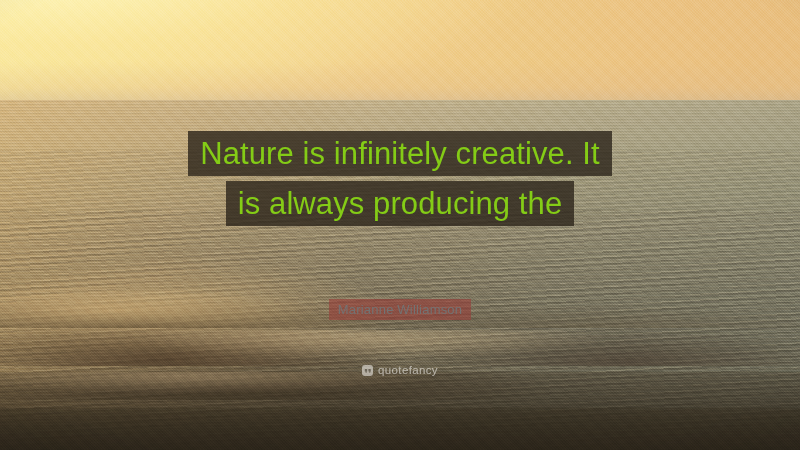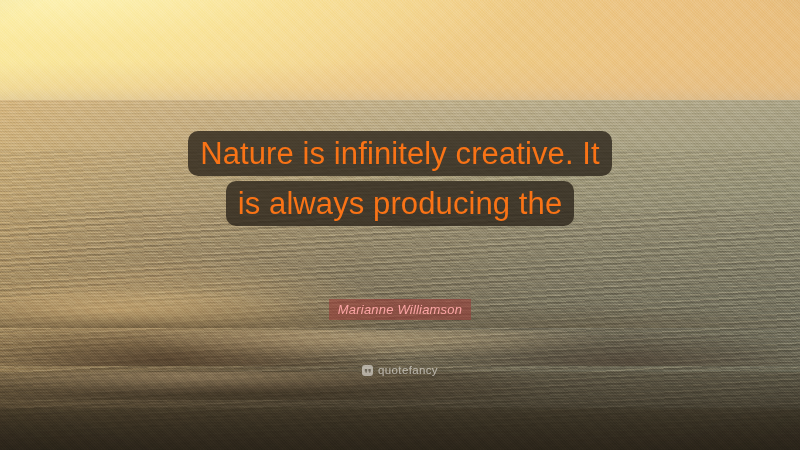--- a/index.html
+++ b/index.html
@@ -204,51 +204,49 @@
     width: 800px;
     text-align: center;
   }
   .quote-line {
     display: block;
     line-height: 0;
   }
   .quote-line > span {
     display: inline-block;
     background: rgba(44,36,26,0.80);
-    color: #f97316;
+    color: #84cc16;
     font-size: 31px;
     line-height: 45px;
     padding: 0 12px;
     letter-spacing: 0.1px;
     font-weight: 400;
     white-space: pre;
-    border-radius: 10px;
   }
   .quote-line.l1 { margin-bottom: 5px; }
   .quote-line.l2 { margin-bottom: 15px; }
 
   
   .author-wrap {
     position: absolute;
     left: 0;
     top: 299px;
     width: 800px;
     text-align: center;
     line-height: 0;
   }
   .author {
     display: inline-block;
     background: rgba(150,62,56,0.62);
-    color: #fca5a5;
+    color: #737373;
     font-size: 13px;
     line-height: 21px;
     padding: 0 9px;
     letter-spacing: 0.2px;
     white-space: pre;
-    font-style: italic;
   }
 
   
   .watermark {
     position: absolute;
     left: 0;
     top: 364px;
     width: 800px;
     display: flex;
     align-items: center;

